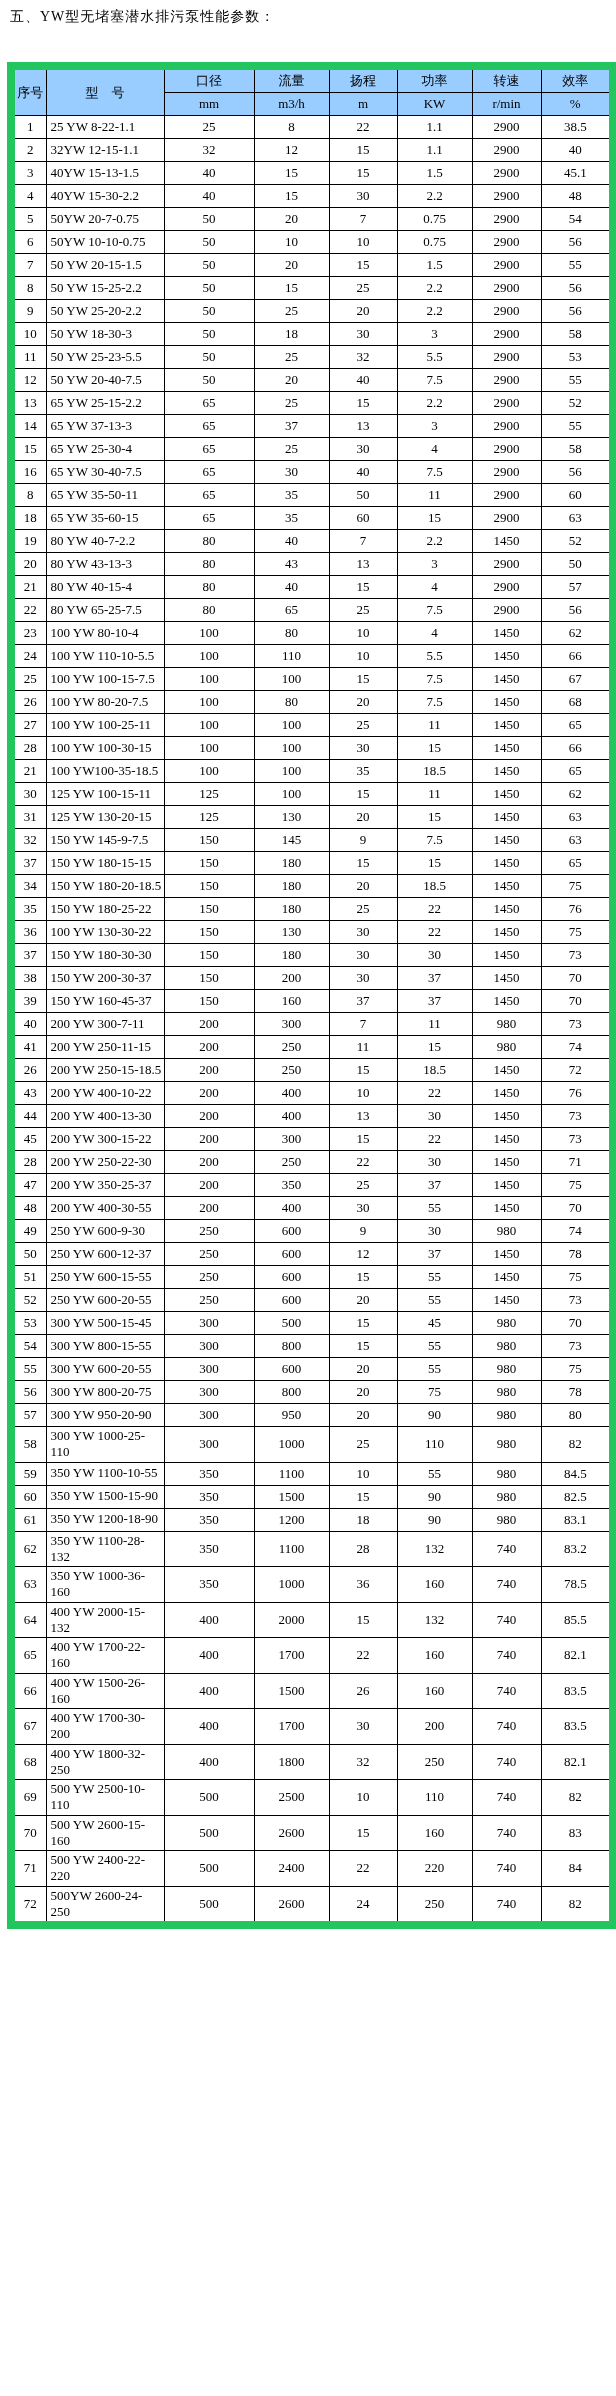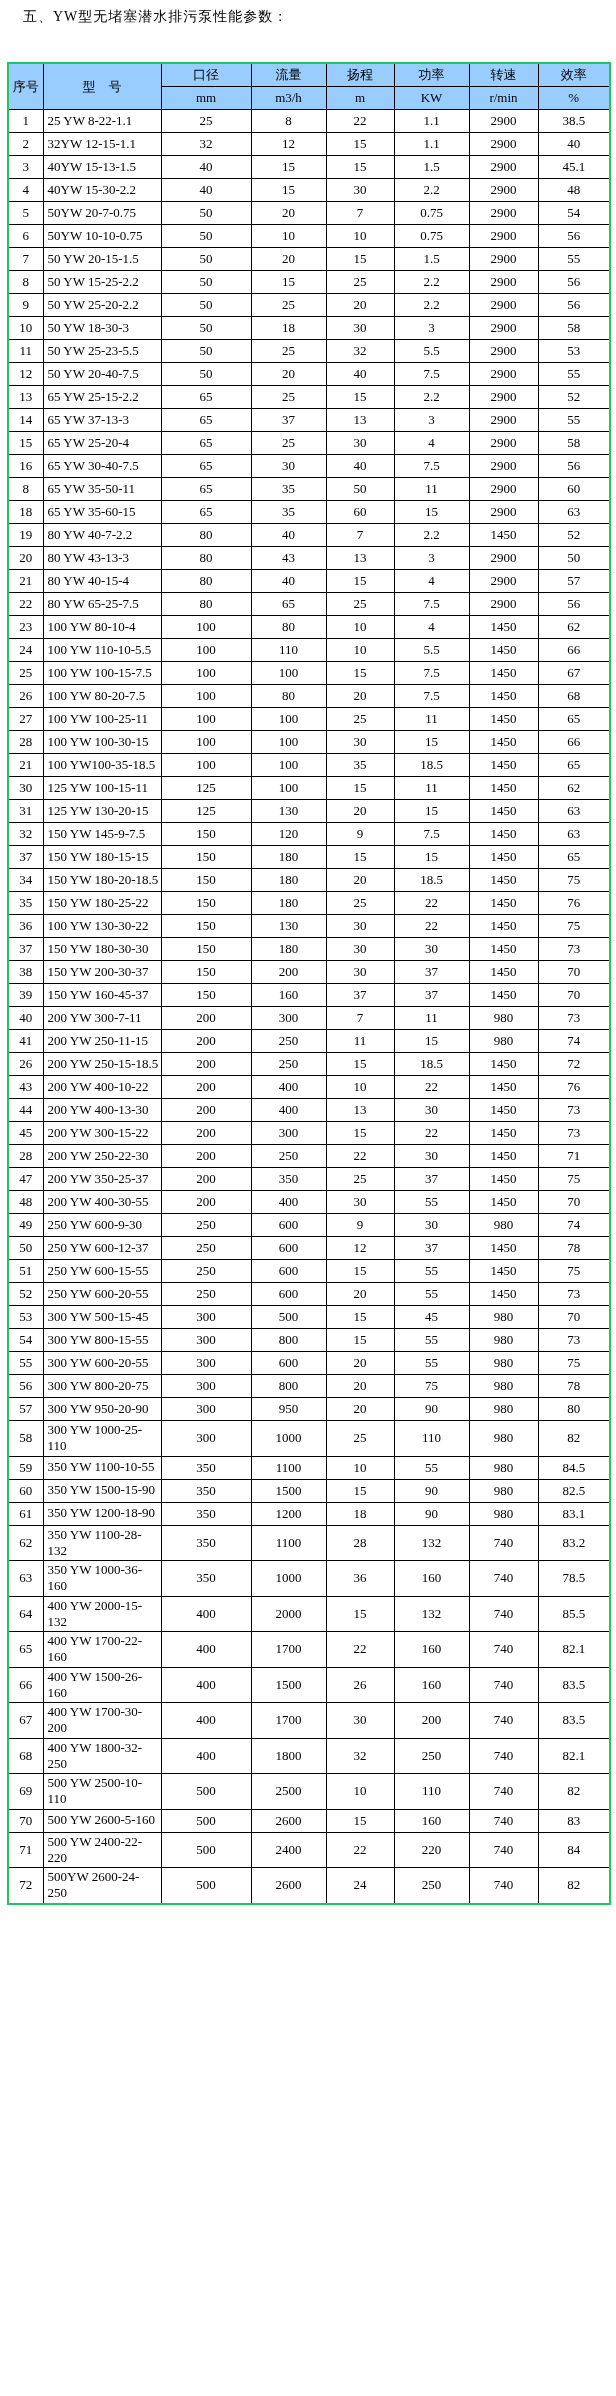--- a/index.html
+++ b/index.html
@@ -9,28 +9,28 @@
     overflow: hidden;
     background: #ffffff;
     font-family: "Liberation Serif", "DejaVu Serif", serif;
     color: #000000;
     box-sizing: border-box;
     padding: 8px 0 0 7px;
   }
   .title {
     font-size: 14px;
     color: #000000;
-    margin: 0 0 36px 16px;
+    margin: 0 0 36px 3px;
     letter-spacing: 1px;
   }
   table.spec {
     border-collapse: collapse;
     table-layout: fixed;
     width: 602px;
-    border: 2px solid #22c55e;
+    border: 8px solid #22c55e;
   }
   table.spec col.c-serial { width: 35px; }
   table.spec col.c-model  { width: 118px; }
   table.spec col.c-dia    { width: 90px; }
   table.spec col.c-flow   { width: 75px; }
   table.spec col.c-head   { width: 68px; }
   table.spec col.c-power  { width: 75px; }
   table.spec col.c-speed  { width: 69px; }
   table.spec col.c-eff    { width: 72px; }
   table.spec th, table.spec td {
@@ -227,21 +227,21 @@
           <td class="model">65 YW 37-13-3</td>
           <td>65</td>
           <td>37</td>
           <td>13</td>
           <td>3</td>
           <td>2900</td>
           <td>55</td>
         </tr>
         <tr>
           <td>15</td>
-          <td class="model">65 YW 25-20-4</td>
+          <td class="model">65 YW 25-30-4</td>
           <td>65</td>
           <td>25</td>
           <td>30</td>
           <td>4</td>
           <td>2900</td>
           <td>58</td>
         </tr>
         <tr>
           <td>16</td>
           <td class="model">65 YW 30-40-7.5</td>
@@ -399,21 +399,21 @@
           <td>130</td>
           <td>20</td>
           <td>15</td>
           <td>1450</td>
           <td>63</td>
         </tr>
         <tr>
           <td>32</td>
           <td class="model">150 YW 145-9-7.5</td>
           <td>150</td>
-          <td>120</td>
+          <td>145</td>
           <td>9</td>
           <td>7.5</td>
           <td>1450</td>
           <td>63</td>
         </tr>
         <tr>
           <td>37</td>
           <td class="model">150 YW 180-15-15</td>
           <td>150</td>
           <td>180</td>
@@ -777,21 +777,21 @@
           <td class="model">500 YW 2500-10-110</td>
           <td>500</td>
           <td>2500</td>
           <td>10</td>
           <td>110</td>
           <td>740</td>
           <td>82</td>
         </tr>
         <tr>
           <td>70</td>
-          <td class="model">500 YW 2600-5-160</td>
+          <td class="model">500 YW 2600-15-160</td>
           <td>500</td>
           <td>2600</td>
           <td>15</td>
           <td>160</td>
           <td>740</td>
           <td>83</td>
         </tr>
         <tr>
           <td>71</td>
           <td class="model">500 YW 2400-22-220</td>

